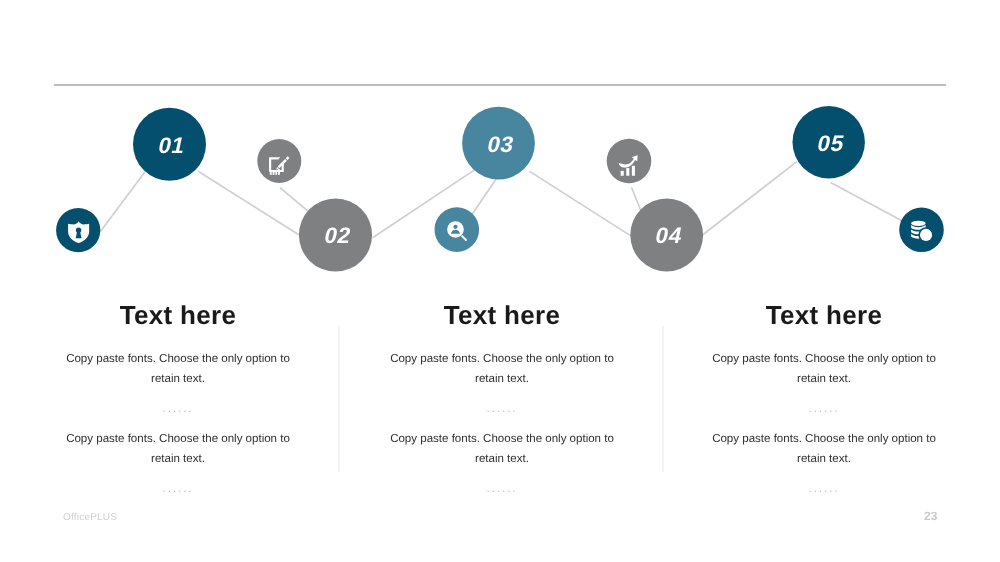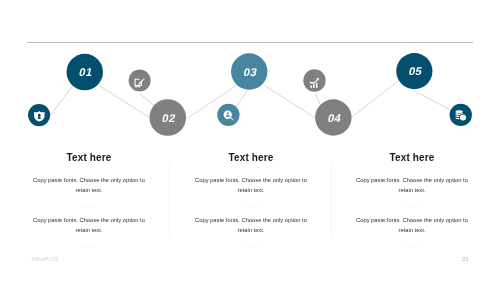--- a/index.html
+++ b/index.html
@@ -12,21 +12,21 @@
     position:relative;
   }
   #slide { position:absolute; inset:0; width:500px; height:281px; opacity:0.999; }
   .hrule { position:absolute; left:27px; top:41.6px; width:446px; height:1.1px; background:#bcbdbe; }
 
   #diagram { position:absolute; left:0; top:0; width:500px; height:150px; }
 
   .col { position:absolute; width:160px; text-align:center; }
   .col-title {
     position:absolute; top:0; left:0; width:160px;
-    font-size:10px; font-weight:bold; color:#1a1a1a; letter-spacing:0.15px;
+    font-size:13px; font-weight:bold; color:#1a1a1a; letter-spacing:0.15px;
     line-height:13px; margin:0;
   }
   .para { position:absolute; left:21px; width:118px;
           font-size:5.78px; color:#2f2f2f; line-height:10.4px; margin:0; }
   .dots { position:absolute; left:0; width:160px;
           font-size:6px; color:#bfbfc1; letter-spacing:0.9px; line-height:6px; }
   .vdiv { position:absolute; top:163.4px; width:1px; height:73.1px; background:#f3f3f4; }
 
   .footer-brand {
     position:absolute; left:31.5px; top:255.5px;

